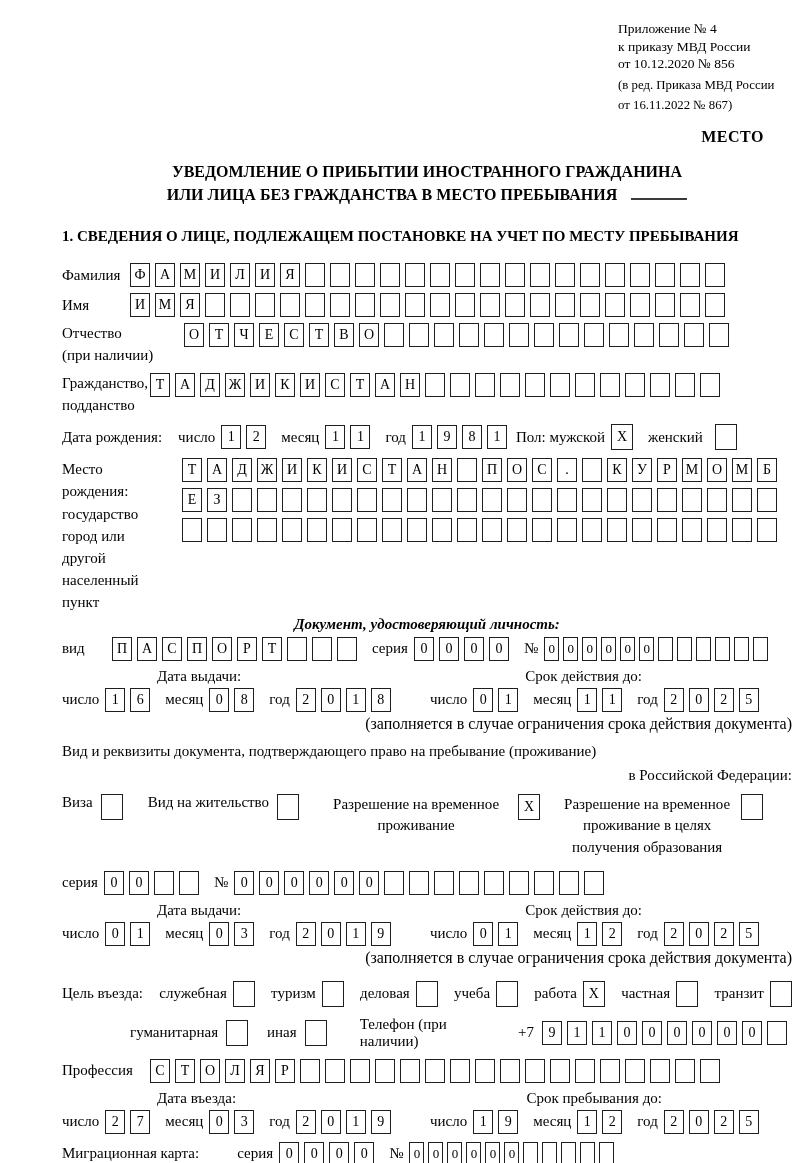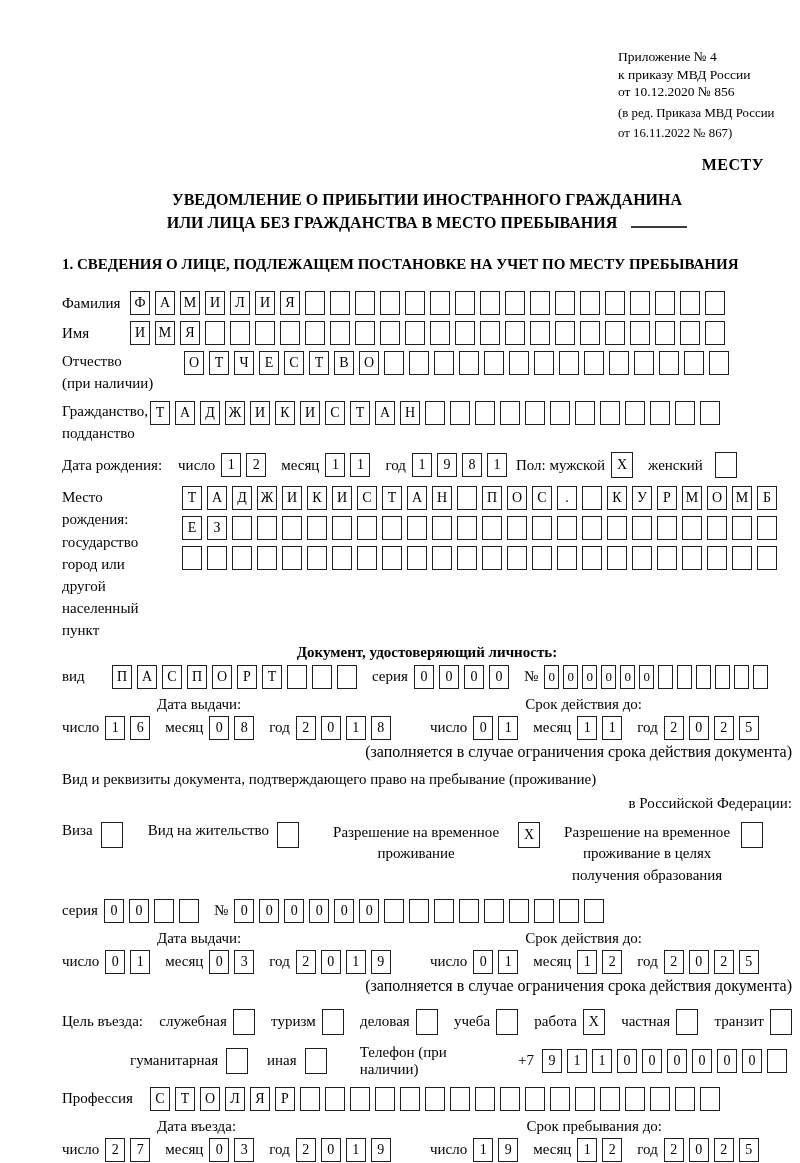--- a/index.html
+++ b/index.html
@@ -1,20 +1,20 @@
 <!DOCTYPE html>
 <html><head>
 <meta charset="utf-8">
 <style>
   html,body { margin:0; padding:0; background:#fff; }
   body {
     width:800px; height:1163px; overflow:hidden;
     font-family:"Liberation Serif", serif; color:#000; font-size:15px;
   }
-  .page { box-sizing:border-box; width:800px; height:831px; padding:48px 8px 0 62px; position:relative; }
+  .page { box-sizing:border-box; width:800px; height:831px; padding:20px 8px 0 62px; position:relative; }
 
   
   .appendix { margin-left:556px; font-size:13.5px; line-height:1.3; }
   .appendix .rev { font-size:12.8px; margin-top:4px; }
   .form-label { text-align:right; font-weight:bold; font-size:16px; margin:14px 28px 0 0; letter-spacing:.5px; }
 
   .doc-title { text-align:center; font-weight:bold; font-size:16px; line-height:1.45; margin-top:14px; }
   .blank-line { display:inline-block; width:56px; border-bottom:2px solid #3a3a3a; height:.9em; margin-left:14px; }
 
   .sec-heading { font-weight:bold; font-size:15px; margin-top:22px; }
@@ -71,21 +71,21 @@
 
 <div class="page">
 
   <div class="appendix">
     <div>Приложение № 4</div>
     <div>к приказу МВД России</div>
     <div>от 10.12.2020 № 856</div>
     <div class="rev">(в ред. Приказа МВД России</div>
     <div class="rev">от 16.11.2022 № 867)</div>
   </div>
-  <div class="form-label">МЕСТУ</div>
+  <div class="form-label">МЕСТО</div>
 
   <div class="doc-title">
     <div>УВЕДОМЛЕНИЕ О ПРИБЫТИИ ИНОСТРАННОГО ГРАЖДАНИНА</div>
     <div><span>ИЛИ ЛИЦА БЕЗ ГРАЖДАНСТВА В МЕСТО ПРЕБЫВАНИЯ</span><span class="blank-line"></span></div>
   </div>
 
   <div class="sec-heading">1. СВЕДЕНИЯ О ЛИЦЕ, ПОДЛЕЖАЩЕМ ПОСТАНОВКЕ НА УЧЕТ ПО МЕСТУ ПРЕБЫВАНИЯ</div>
 
   <div class="frow" style="margin-top:18px;">
     <span class="flabel lab-sur">Фамилия</span>
@@ -317,21 +317,21 @@
           <span class="cell"></span>
           <span class="cell"></span>
           <span class="cell"></span>
           <span class="cell"></span>
           <span class="cell"></span>
           <span class="cell"></span>
         </span>
     </span>
   </div>
 
-  <div class="center-bold" style="margin-top:2px;">Документ, удостоверяющий личность:</div>
+  <div class="center-bold" style="margin-top:2px;font-style:italic;">Документ, удостоверяющий личность:</div>
 
   <div class="frow" style="margin-top:4px;">
     <span class="w" style="width:44px;">вид</span>
     <span class="cells">
         <span class="cell">П</span>
         <span class="cell">А</span>
         <span class="cell">С</span>
         <span class="cell">П</span>
         <span class="cell">О</span>
         <span class="cell">Р</span>

